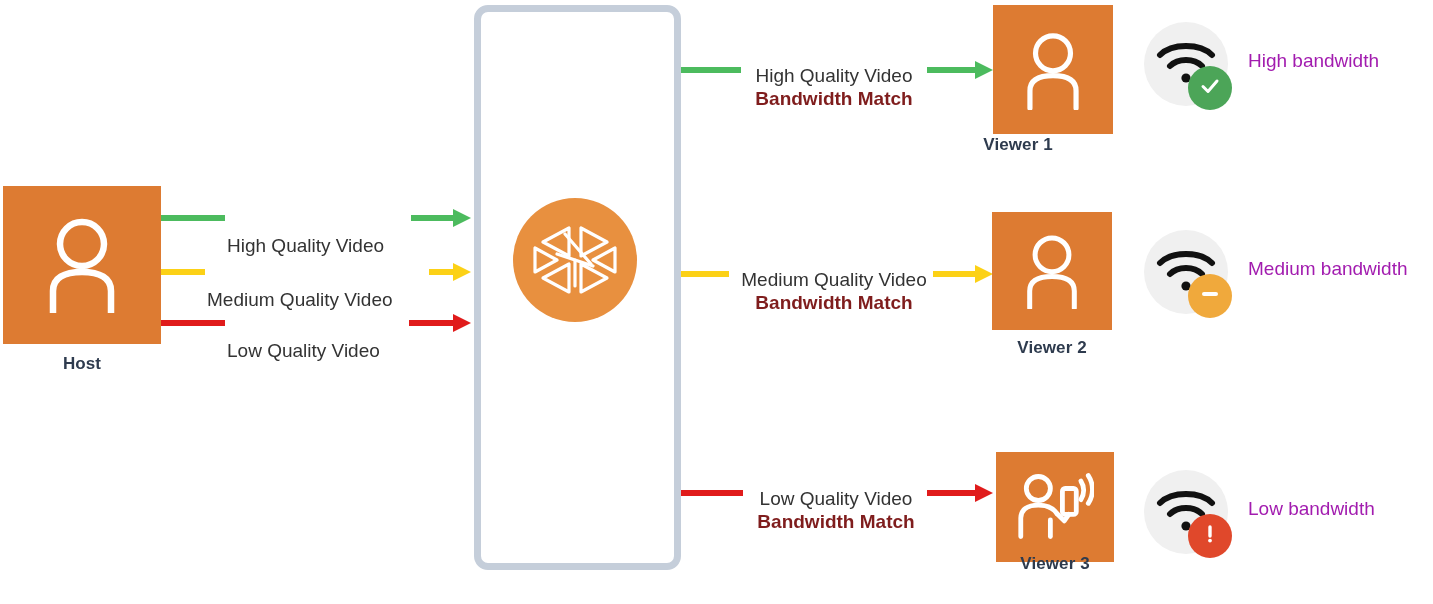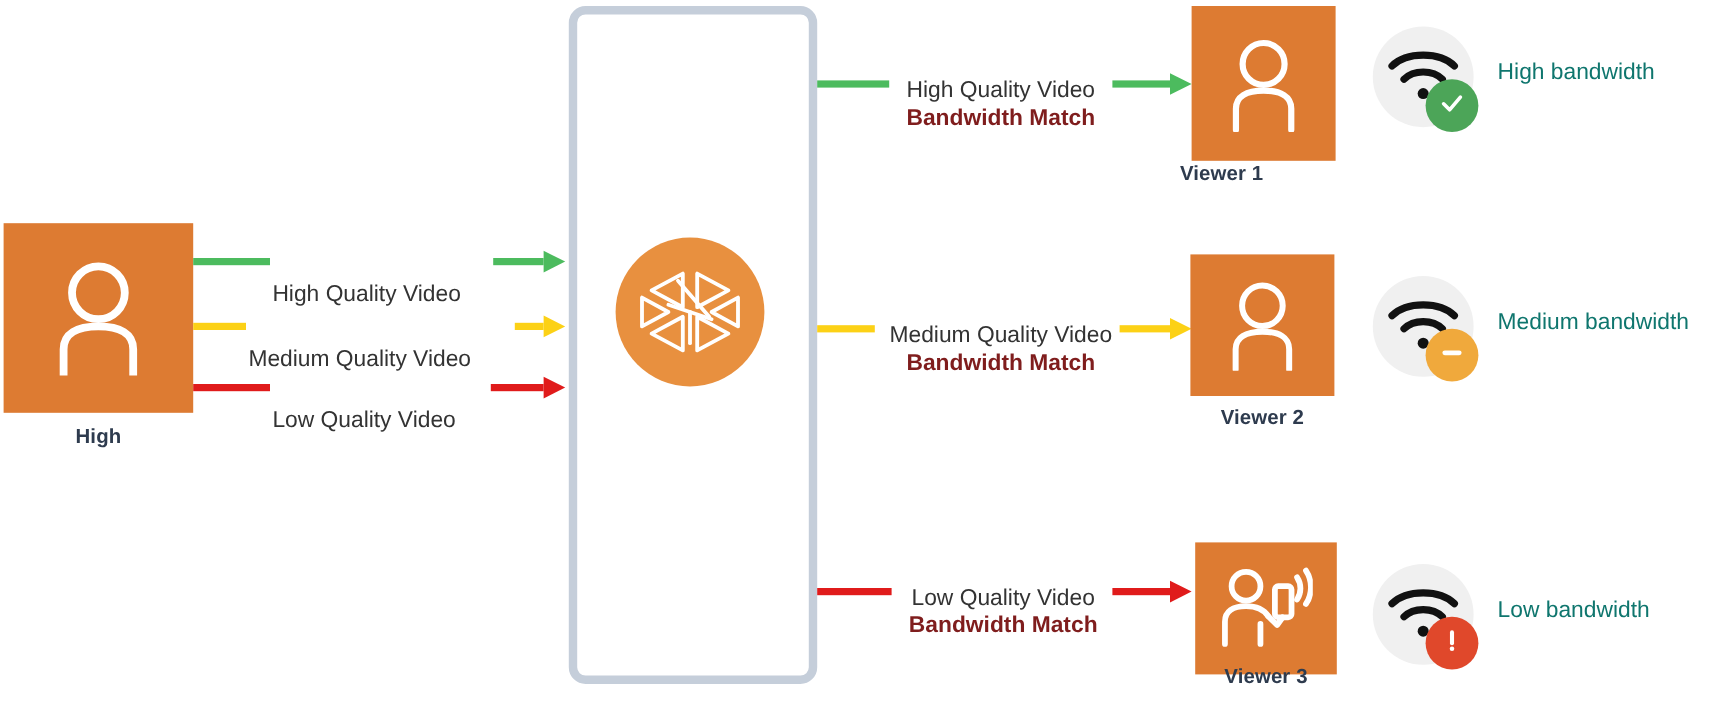--- a/index.html
+++ b/index.html
@@ -126,38 +126,38 @@
     width: 44px;
     height: 44px;
     border-radius: 50%;
     display: flex;
     align-items: center;
     justify-content: center;
   }
   .bw-text {
     position: absolute;
     font-size: 19px;
-    color: #0f766e;
+    color: #a21caf;
     white-space: nowrap;
   }
 </style>
 </head>
 <body>
 
 <div class="stage">
 
   <div class="actor-tile" style="left:3px; top:186px; width:158px; height:158px;">
     <span>
       <svg width="78" height="96" viewBox="0 0 78 96" fill="none" stroke="#ffffff" stroke-width="6.5">
         <circle cx="39" cy="27" r="22"></circle>
         <path d="M10 96 V74 C10 61 21 55 39 55 C57 55 68 61 68 74 V96" stroke-linecap="round"></path>
       </svg>
     </span>
   </div>
-  <div class="actor-caption" style="left:3px; top:354px; width:158px;">High</div>
+  <div class="actor-caption" style="left:3px; top:354px; width:158px;">Host</div>
 
   <div class="flow" style="left:161px; top:218px; width:310px;">
     <span class="seg" style="left:0; width:64px; background:#4CBB5E;"></span>
     <span class="seg" style="left:250px; width:42px; background:#4CBB5E;"></span>
     <span class="head" style="left:292px; border-left:18px solid #4CBB5E;"></span>
   </div>
   <div class="flow-label" style="left:227px; top:206px;">High Quality Video</div>
 
   <div class="flow" style="left:161px; top:272px; width:310px;">
     <span class="seg" style="left:0; width:44px; background:#FCD116;"></span>

